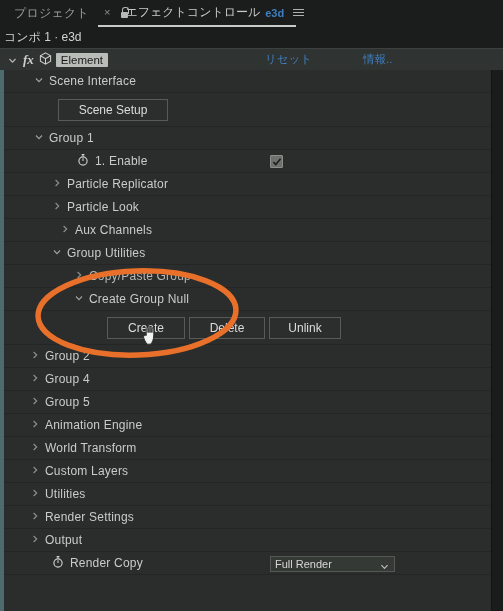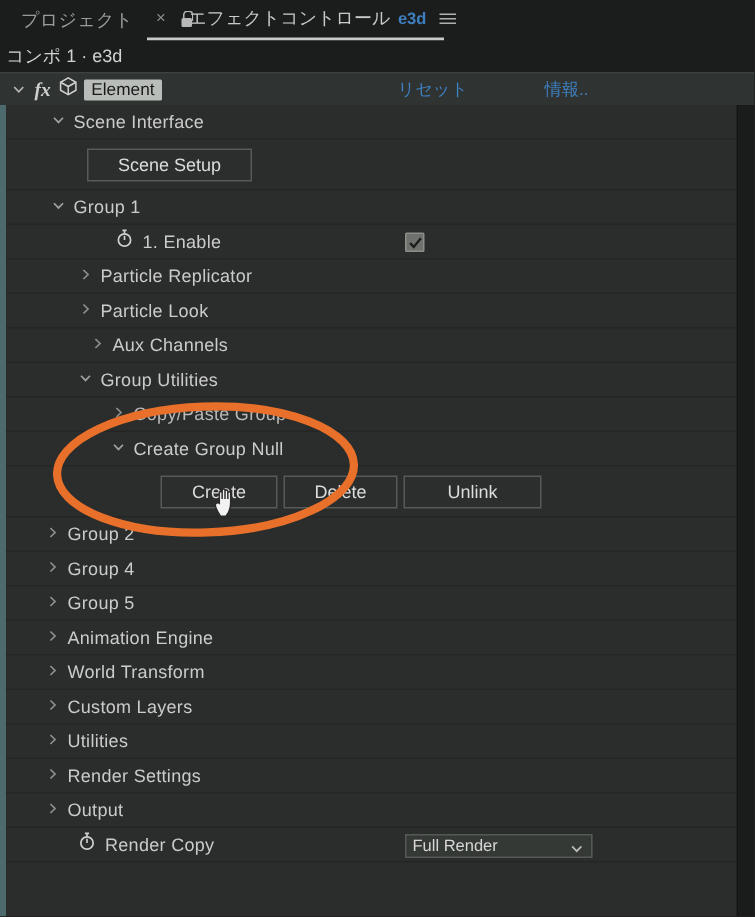--- a/index.html
+++ b/index.html
@@ -142,21 +142,21 @@
     border: 1px solid #575a57;
     color: #dcdcdc; font-size: 12px;
     height: 22px; line-height: 20px;
     text-align: center;
     cursor: default;
   }
   .btn-scene { position: absolute; left: 54px; top: 6px; width: 110px; }
   .btnrow { position: relative; height: 34px; }
   .btn-create { position: absolute; left: 103px; top: 6px; width: 78px; }
   .btn-delete { position: absolute; left: 185px; top: 6px; width: 76px; }
-  .btn-unlink { position: absolute; left: 265px; top: 6px; width: 92px; text-align: center; }
+  .btn-unlink { position: absolute; left: 265px; top: 6px; width: 72px; text-align: center; }
 
   
   .dropdown {
     position: absolute; left: 266px; top: 4px;
     width: 125px; height: 16px;
     background: #353936; border: 1px solid #555956;
     display: flex; align-items: center;
     padding: 0 4px;
   }
   .dropdown span { color: #d6d6d6; font-size: 11px; }

